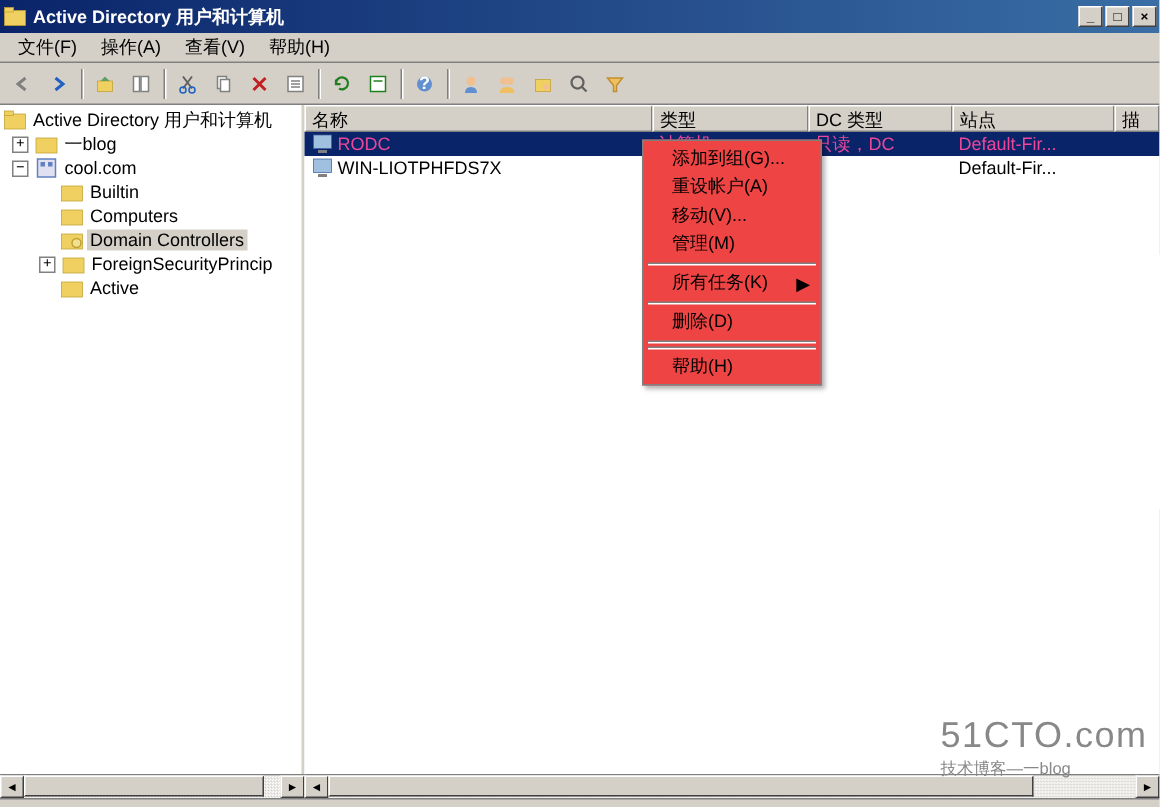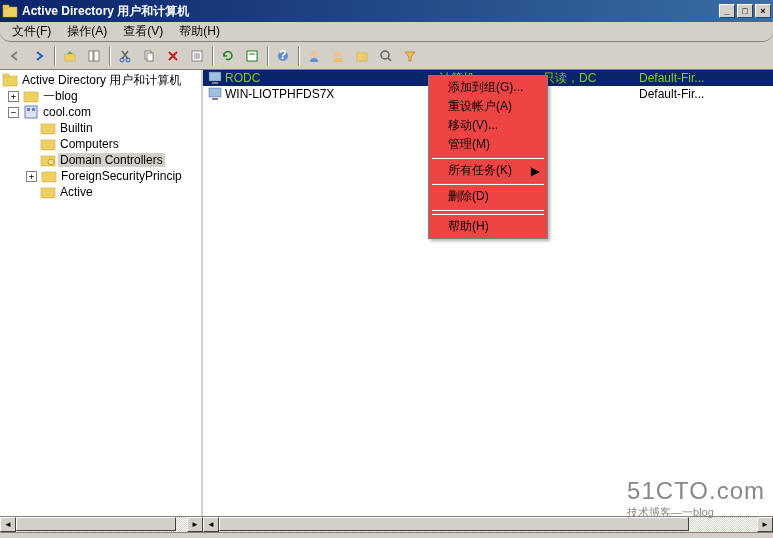--- a/index.html
+++ b/index.html
@@ -3,42 +3,42 @@
 <meta charset="utf-8">
 <style>
 * { box-sizing: border-box; margin: 0; padding: 0; font-family: "SimSun", "宋体", Tahoma, sans-serif; font-size: 12px; }
 body { background: #d4d0c8; width: 773px; height: 538px; overflow: hidden; }
 
 .titlebar { background: linear-gradient(to right, #0a246a, #3a6ea5); height: 22px; display: flex; align-items: center; padding: 0 2px; }
 .titlebar .icon { width: 16px; height: 16px; margin-right: 4px; }
 .titlebar .title { color: #fff; font-weight: bold; flex: 1; }
 .titlebar .btn { width: 16px; height: 14px; background: #d4d0c8; border: 1px solid #fff; border-right-color: #404040; border-bottom-color: #404040; margin-left: 2px; display: flex; align-items: center; justify-content: center; font-family: Arial; font-size: 9px; font-weight: bold; }
 
-.menubar { background: #d4d0c8; height: 20px; display: flex; align-items: center; padding: 2px 4px; border-bottom: 1px solid #808080; border-radius: 10px; }
+.menubar { background: #d4d0c8; height: 20px; display: flex; align-items: center; padding: 2px 4px; border-bottom: 1px solid #808080; }
 .menubar .menu-item { padding: 2px 8px; }
 
 .toolbar { background: #d4d0c8; height: 28px; display: flex; align-items: center; padding: 2px 4px; border-bottom: 1px solid #808080; gap: 2px; }
 .toolbar .tool-btn { width: 22px; height: 22px; border: 1px solid transparent; display: flex; align-items: center; justify-content: center; }
 .toolbar .sep { width: 1px; height: 20px; background: #808080; margin: 0 2px; box-shadow: 1px 0 #fff; }
 
 .content { display: flex; height: 446px; background: #fff; }
 
 .tree-panel { width: 203px; border-right: 2px solid #d4d0c8; overflow: auto; background: #fff; padding: 2px; position: relative; }
 .tree-node { display: flex; align-items: center; height: 16px; white-space: nowrap; padding: 1px 0; }
 .tree-toggle { width: 11px; height: 11px; border: 1px solid #808080; display: inline-flex; align-items: center; justify-content: center; font-size: 9px; font-family: monospace; line-height: 1; margin-right: 4px; background: #fff; }
 .tree-icon { width: 16px; height: 16px; margin-right: 2px; display: inline-block; }
 .tree-label { padding: 0 2px; }
 .tree-label.selected { background: #d4d0c8; }
 
 .list-panel { flex: 1; display: flex; flex-direction: column; position: relative; }
 .list-header { display: flex; height: 18px; background: #d4d0c8; }
 .list-header .col { border: 1px solid; border-color: #fff #808080 #808080 #fff; padding: 1px 4px; }
 .list-body { flex: 1; background: #fff; position: relative; }
 .list-row { display: flex; height: 16px; align-items: center; }
-.list-row.selected { background: #0a246a; color: #84cc16; }
+.list-row.selected { background: #0a246a; color: #ec4899; }
 .list-row .cell { padding: 0 4px; overflow: hidden; white-space: nowrap; display: flex; align-items: center; }
 .list-row .cell .row-icon { width: 16px; height: 14px; margin-right: 2px; }
 
 .context-menu { position: absolute; background: #ef4444; border: 1px solid #808080; box-shadow: 2px 2px 3px rgba(0,0,0,0.3); padding: 2px 1px; z-index: 100; min-width: 120px; }
 .context-menu .menu-row { height: 19px; display: flex; align-items: center; padding: 0 20px 0 18px; position: relative; }
 .context-menu .menu-sep { height: 1px; background: #808080; margin: 3px 2px; box-shadow: 0 1px #fff; }
 .context-menu .submenu-arrow { position: absolute; right: 6px; }
 .context-menu .highlighted { border: 2px solid #0000cc; border-radius: 9px; }
 
 .scrollbar-h { height: 16px; background: #d4d0c8; border-top: 1px solid #808080; display: flex; }
@@ -237,20 +237,27 @@
     </div>
     <div class="tree-node" style="padding-left:38px">
       <svg class="tree-icon" viewBox="0 0 16 16">
           <rect class="folder-icon" x="1" y="4" width="14" height="10"></rect>
         </svg>
       <span class="tree-label">Active</span>
     </div>
   </div>
 
   <div class="list-panel">
+    <div class="list-header">
+      <div class="col" style="width:232px">名称</div>
+      <div class="col" style="width:104px">类型</div>
+      <div class="col" style="width:96px">DC 类型</div>
+      <div class="col" style="width:108px">站点</div>
+      <div class="col" style="flex:1">描</div>
+    </div>
     <div class="list-body">
       <div class="list-row selected">
         <div class="cell" style="width:232px">
           <svg class="row-icon" viewBox="0 0 16 14">
               <rect class="computer-icon" x="2" y="1" width="12" height="9"></rect>
               <rect x="5" y="11" width="6" height="2" fill="#808080"></rect>
             </svg>
           <span>RODC</span>
         </div>
         <div class="cell" style="width:104px">计算机</div>

